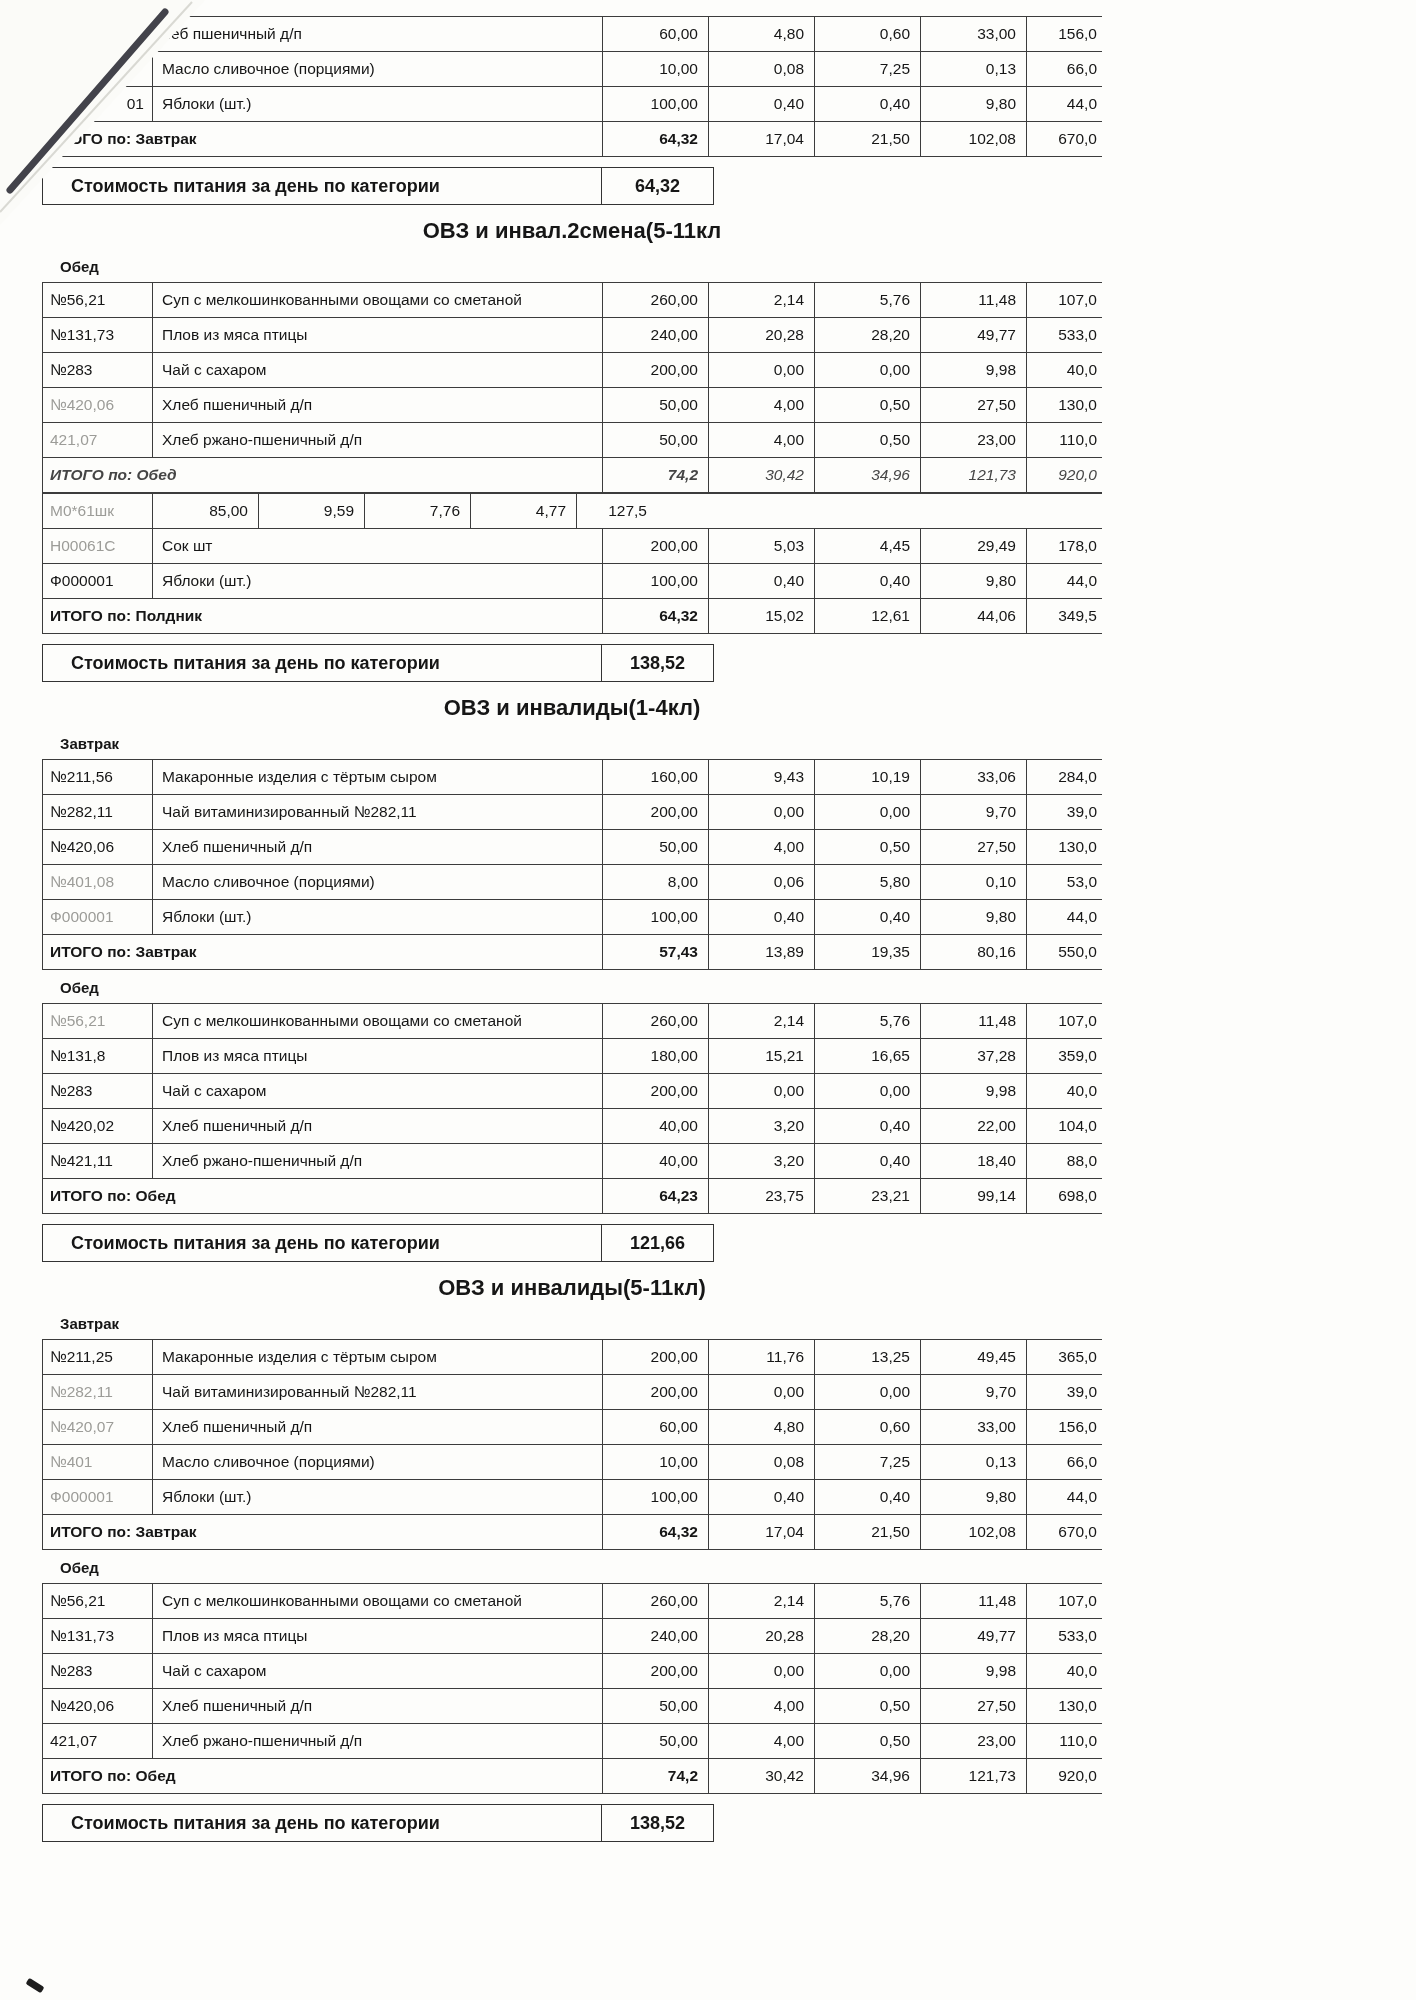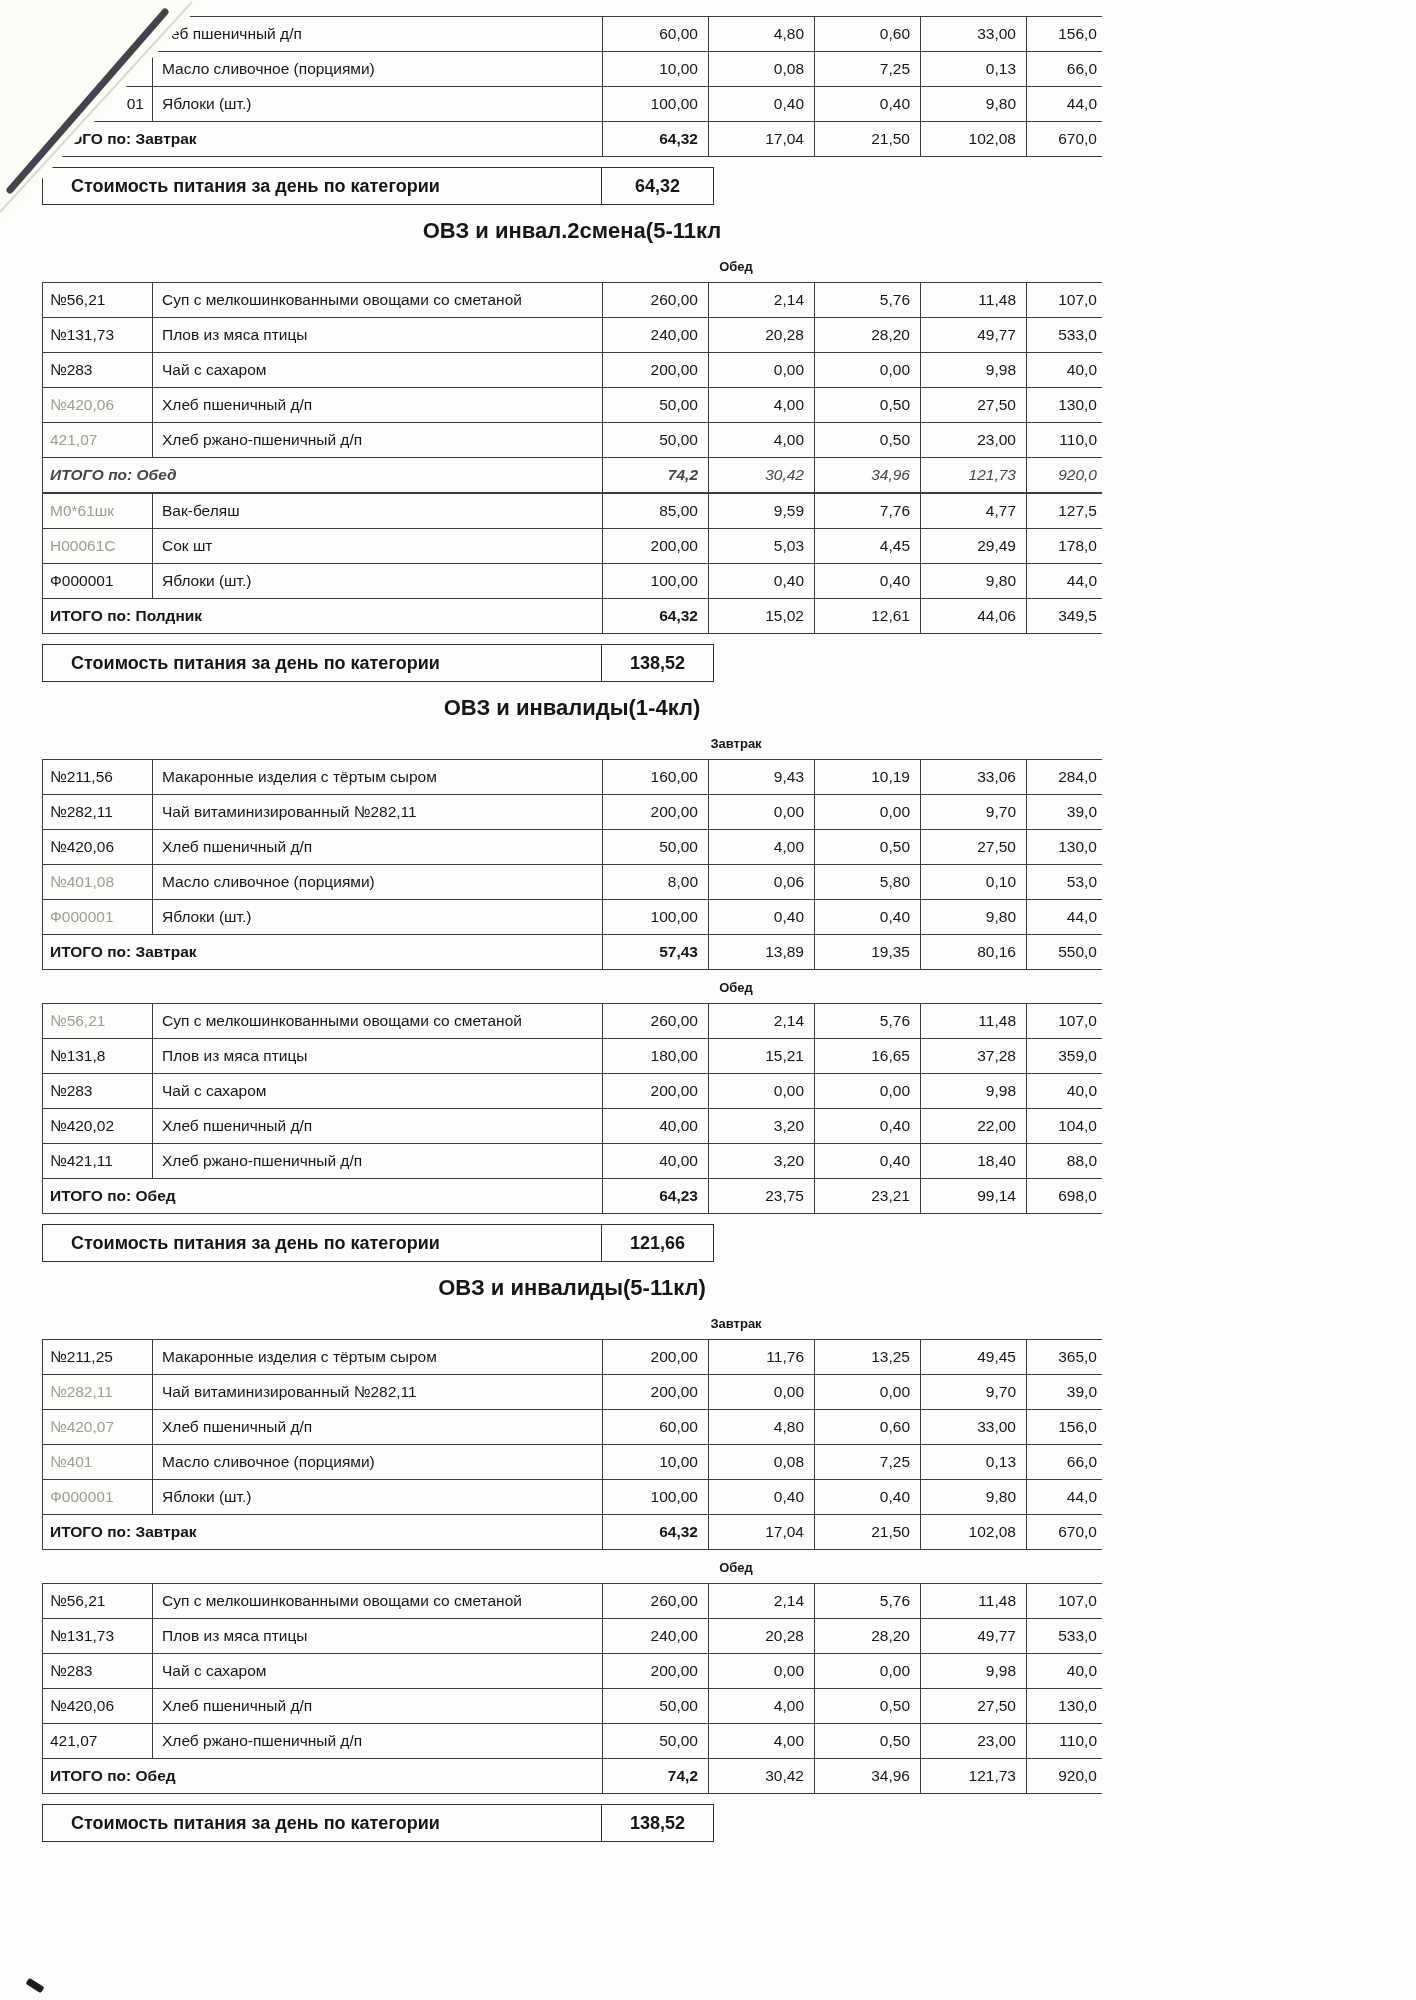--- a/index.html
+++ b/index.html
@@ -17,24 +17,23 @@
   .section-title {
     width: 1060px;
     text-align: center;
     font-weight: bold;
     font-size: 22px;
     margin: 14px 0 8px 0;
     line-height: 20px;
   }
   .meal-header {
     font-weight: 600;
-    font-size: 13px;
+    font-size: 15px;
     padding: 8px 4px 5px 18px;
     line-height: 20px;
-    text-align: center;
   }
 
   .tbl { width: 1060px; border-top: 1px solid #3c3c3c; }
   .trow { display: flex; height: 35px; border-bottom: 1px solid #3c3c3c; background: #fdfdfb; }
   .cell {
     border-left: 1px solid #3c3c3c;
     display: flex; align-items: center;
     font-size: 15.5px;
     overflow: hidden; white-space: nowrap;
     height: 100%;
@@ -190,21 +189,20 @@
             <span class="cell num">34,96</span>
             <span class="cell num">121,73</span>
             <span class="cell num">920,0</span>
           </div>
         </div>
       </div>
       <div class="meal-block">
         <div class="tbl">
           <div class="trow">
             <span class="cell code faded">М0*61шк</span>
-            <span class="cell name">Вак-беляш</span>
             <span class="cell num">85,00</span>
             <span class="cell num">9,59</span>
             <span class="cell num">7,76</span>
             <span class="cell num">4,77</span>
             <span class="cell num">127,5</span>
           </div>
           <div class="trow">
             <span class="cell code faded">Н00061С</span>
             <span class="cell name">Сок шт</span>
             <span class="cell num">200,00</span>

